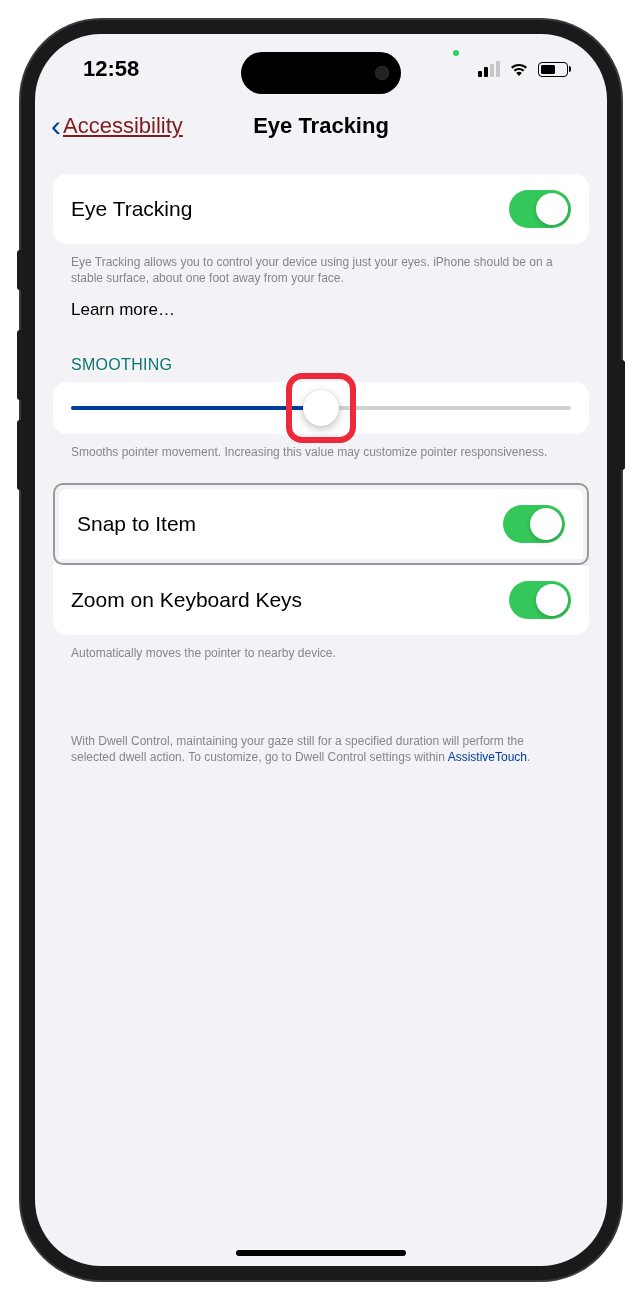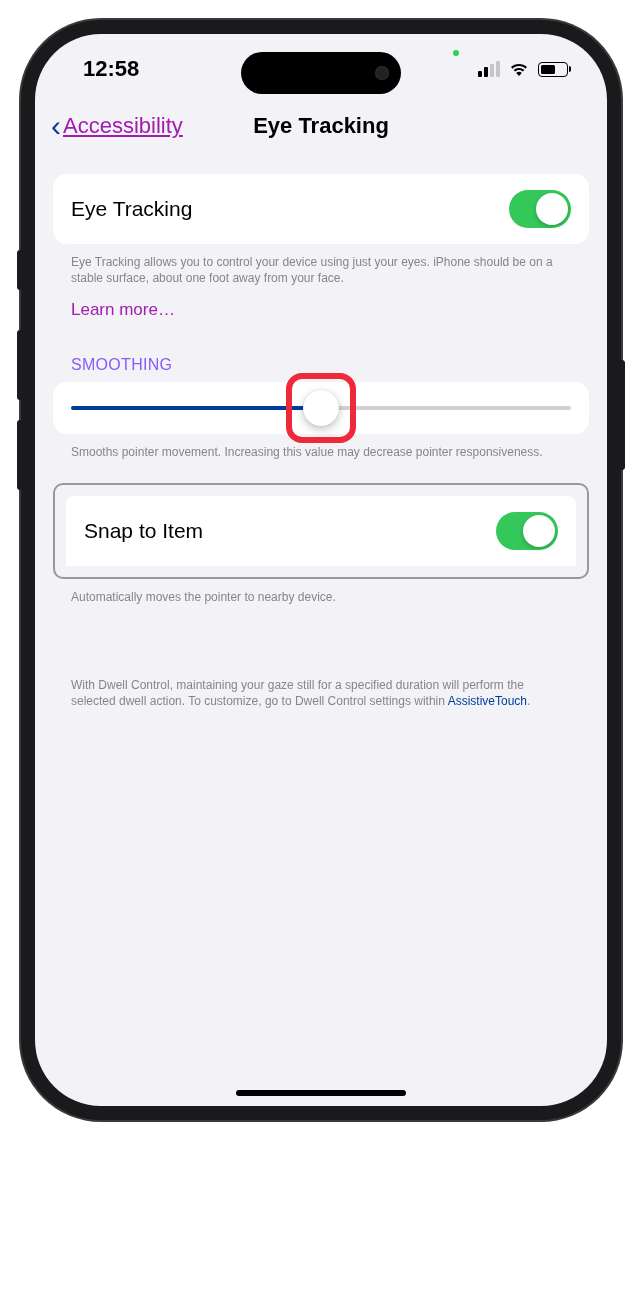--- a/index.html
+++ b/index.html
@@ -5,21 +5,21 @@
   * { box-sizing: border-box; margin: 0; padding: 0; }
   body {
     background: #fff;
     font-family: -apple-system, "Helvetica Neue", Helvetica, Arial, sans-serif;
     display: flex;
     justify-content: center;
     padding: 20px 0;
   }
   .phone-frame {
     width: 600px;
-    height: 1100px;
+    height: 1260px;
     background: #1a1a1c;
     border-radius: 80px;
     padding: 14px;
     box-shadow: 0 0 0 2px #3a3a3c;
     position: relative;
   }
   .side-btn { position:absolute; background:#1a1a1c; border-radius:3px; }
   .sb-left1 { left:-4px; top:230px; width:6px; height:40px; }
   .sb-left2 { left:-4px; top:310px; width:6px; height:70px; }
   .sb-left3 { left:-4px; top:400px; width:6px; height:70px; }
@@ -71,21 +71,21 @@
   .battery-tip { width:2px; height:6px; background:#000; border-radius:0 2px 2px 0; margin-left:1px;}
   .nav-bar {
     display:flex;
     align-items:center;
     padding: 10px 16px 18px 16px;
     position:relative;
     height:52px;
   }
   .back-btn { display:flex; align-items:center; gap:2px; color:#003e9c; font-size:22px;}
   .chevron-left { font-size:30px; font-weight:300; color:#003e9c; line-height:1;}
-  .back-label { text-decoration: underline; font-size:22px; color:#a21caf;}
+  .back-label { text-decoration: underline; font-size:22px; color:#7f1d1d;}
   .nav-title { position:absolute; left:50%; transform:translateX(-50%); font-size:22px; font-weight:600; color:#000;}
   .content { padding: 18px 18px 0 18px; }
   .card {
     background:#fff;
     border-radius:14px;
     overflow:hidden;
   }
   .row {
     display:flex;
     align-items:center;
@@ -100,33 +100,33 @@
   }
   .toggle-on { background:#34c759;}
   .toggle-off{ background:#e9e9eb;}
   .toggle-knob {
     position:absolute; top:3px; width:32px; height:32px; background:#fff; border-radius:50%;
     box-shadow: 0 2px 4px rgba(0,0,0,.2);
   }
   .toggle-on .toggle-knob { right:3px;}
   .toggle-off .toggle-knob{ left:3px;}
   .footer-text { font-size:12px; color:#86868a; padding: 10px 18px 0 18px; line-height:1.35;}
-  .link { color:#a21caf; font-size:17px; padding:14px 18px 0 18px; display:inline-block;}
-  .section-header { font-size:16px; color:#8b5cf6; padding: 36px 18px 8px 18px; letter-spacing:0.3px;}
+  .link { color:#000000; font-size:17px; padding:14px 18px 0 18px; display:inline-block;}
+  .section-header { font-size:16px; color:#0f766e; padding: 36px 18px 8px 18px; letter-spacing:0.3px;}
   .slider-card { background:#fff; border-radius:14px; padding: 24px 18px; position:relative; margin-bottom:0;}
   .slider-track { height:4px; background:#d1d1d6; border-radius:3px; position:relative; width:100%;}
   .slider-fill { position:absolute; left:0; top:0; height:100%; background:#003e9c; border-radius:3px;}
   .slider-thumb { position:absolute; top:50%; transform:translate(-50%,-50%); width:36px; height:36px; background:#fff; border-radius:50%; box-shadow:0 3px 8px rgba(0,0,0,.25), 0 0 1px rgba(0,0,0,.2);}
   .highlight-red {
     position:absolute; border:6px solid #ec2a3a; border-radius:16px;
     width:70px; height:70px; top:50%; transform:translate(-50%,-50%);
     pointer-events:none;
   }
   .highlight-gray-box {
-    border:2px solid #999; border-radius:10px; padding:11px; margin-top:22px;
+    border:2px solid #999; border-radius:10px; padding:4px; margin-top:22px;
     overflow:visible; position:relative; background:transparent;
   }
   .highlight-gray-box .card{ border-radius:10px 10px 0 0;}
   .spacer { height:22px;}
   .dwell-footer .dwlink { color:#003e9c;margin-top:15px;}
   .home-indicator {
     position:absolute; bottom:10px; left:50%; transform:translateX(-50%);
     width:170px; height:6px; background:#000; border-radius:4px;
   }
 </style>
@@ -191,33 +191,42 @@
 
       
       <div class="section-header">SMOOTHING</div>
       <div class="slider-card">
         <div class="slider-track">
           <div class="slider-fill" id="slider-fill" style="width: 50%;"></div>
           <div class="slider-thumb" id="slider-thumb" style="left: 50%;"></div>
           <div class="highlight-red" id="slider-highlight" style="left: 50%;"></div>
         </div>
       </div>
-      <div class="footer-text">Smooths pointer movement. Increasing this value may decrease pointer responsiveness.</div>
+      <div class="footer-text">Smooths pointer movement. Increasing this value may customize pointer responsiveness.</div>
 
       
       <div class="highlight-gray-box">
         <div class="card" style="border-radius:8px 8px 0 0;">
           <div class="row">
             <span class="row-label">Snap to Item</span>
             <div class="toggle toggle-on">
                 <div class="toggle-knob"></div>
               </div>
           </div>
         </div>
       </div>
+      <div class="card" style="border-radius:0 0 14px 14px; margin-top:-1px;">
+        <div class="divider"></div>
+        <div class="row">
+          <span class="row-label">Zoom on Keyboard Keys</span>
+          <div class="toggle toggle-on">
+              <div class="toggle-knob"></div>
+            </div>
+        </div>
+      </div>
       <div class="footer-text">Automatically moves the pointer to nearby device.</div>
 
       
       <div class="spacer"></div>
 
       
       <div style="height:40px;"></div>
       <div class="footer-text dwell-footer">
         <span>With Dwell Control, maintaining your gaze still for a specified duration will perform the selected dwell action. To customize, go to Dwell Control settings within </span><a class="dwlink">AssistiveTouch</a><span>.</span>
       </div>

